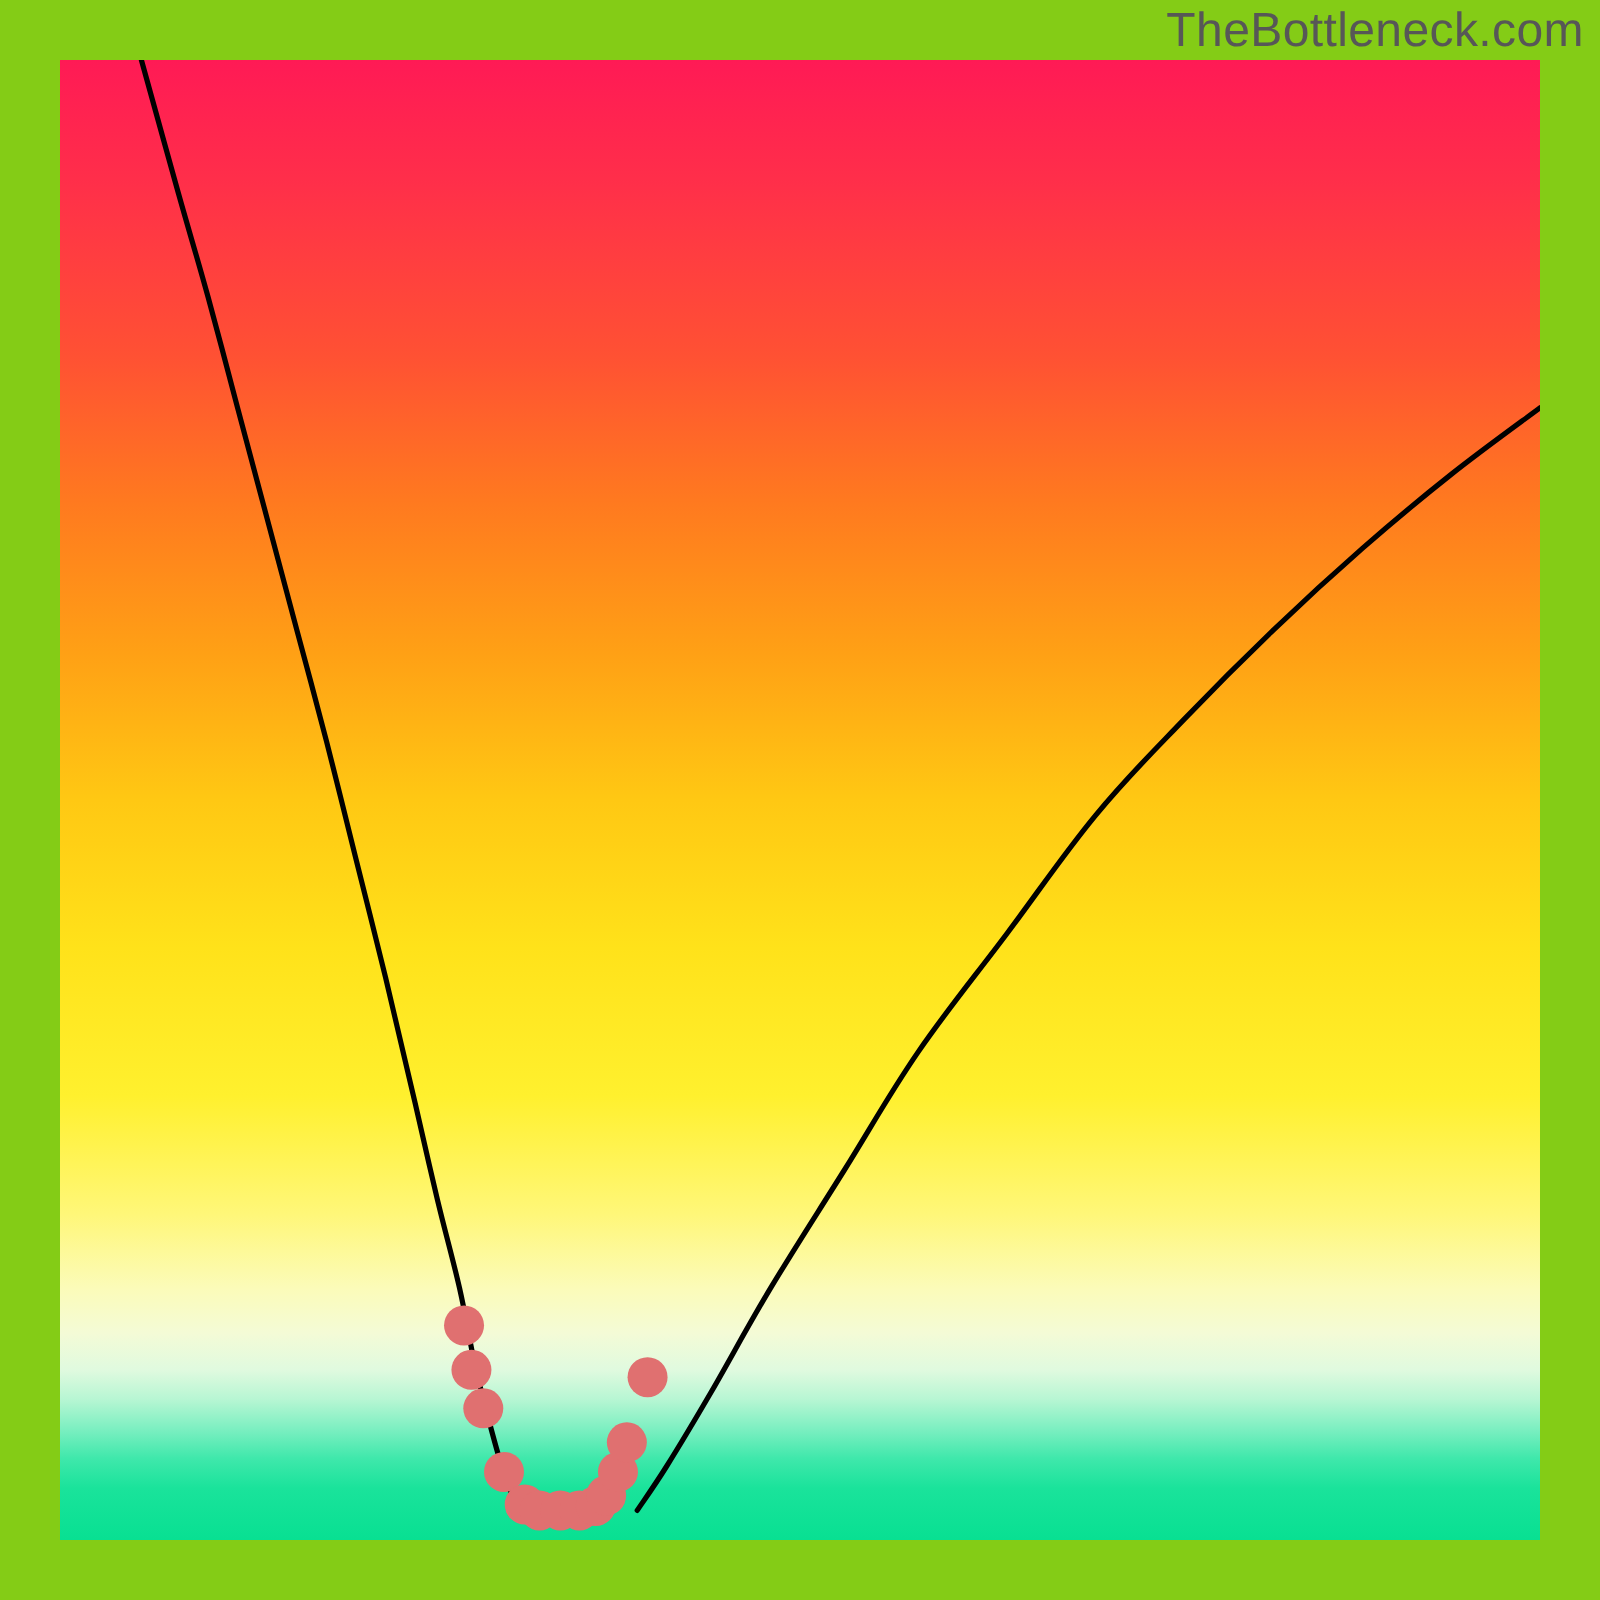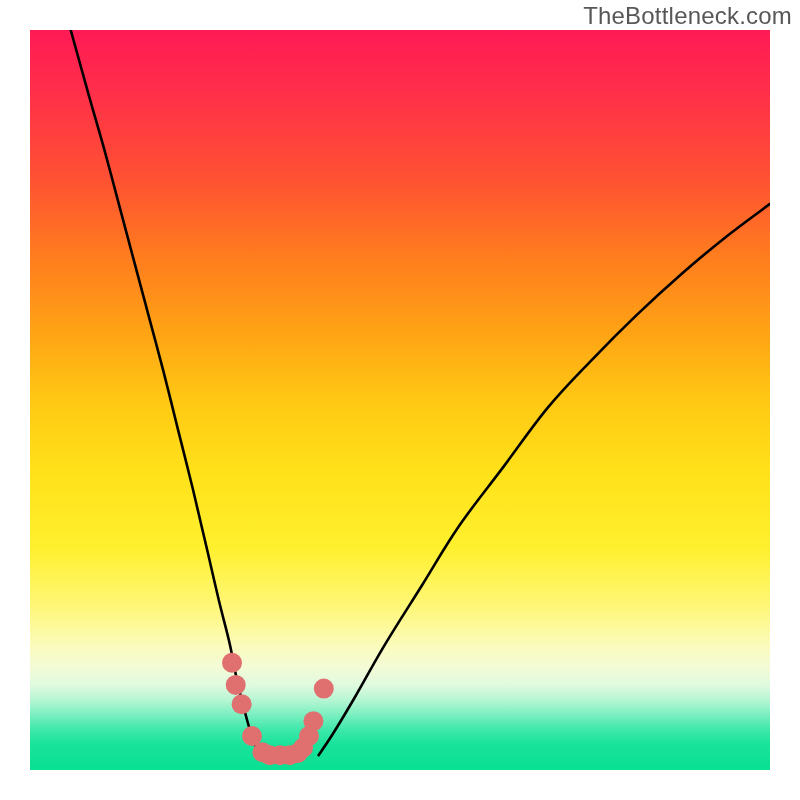--- a/index.html
+++ b/index.html
@@ -8,21 +8,21 @@
     width: 800px;
     height: 800px;
     overflow: hidden;
     background: #000;
     font-family: Arial, Helvetica, sans-serif;
   }
   .frame {
     position: relative;
     width: 800px;
     height: 800px;
-    background: #ffffff;
+    background: #84cc16;
   }
   .watermark {
     position: absolute;
     top: 2px;
     right: 8px;
     color: #575757;
     font-size: 24px;
     font-weight: 400;
     letter-spacing: 0.2px;
     z-index: 10;

